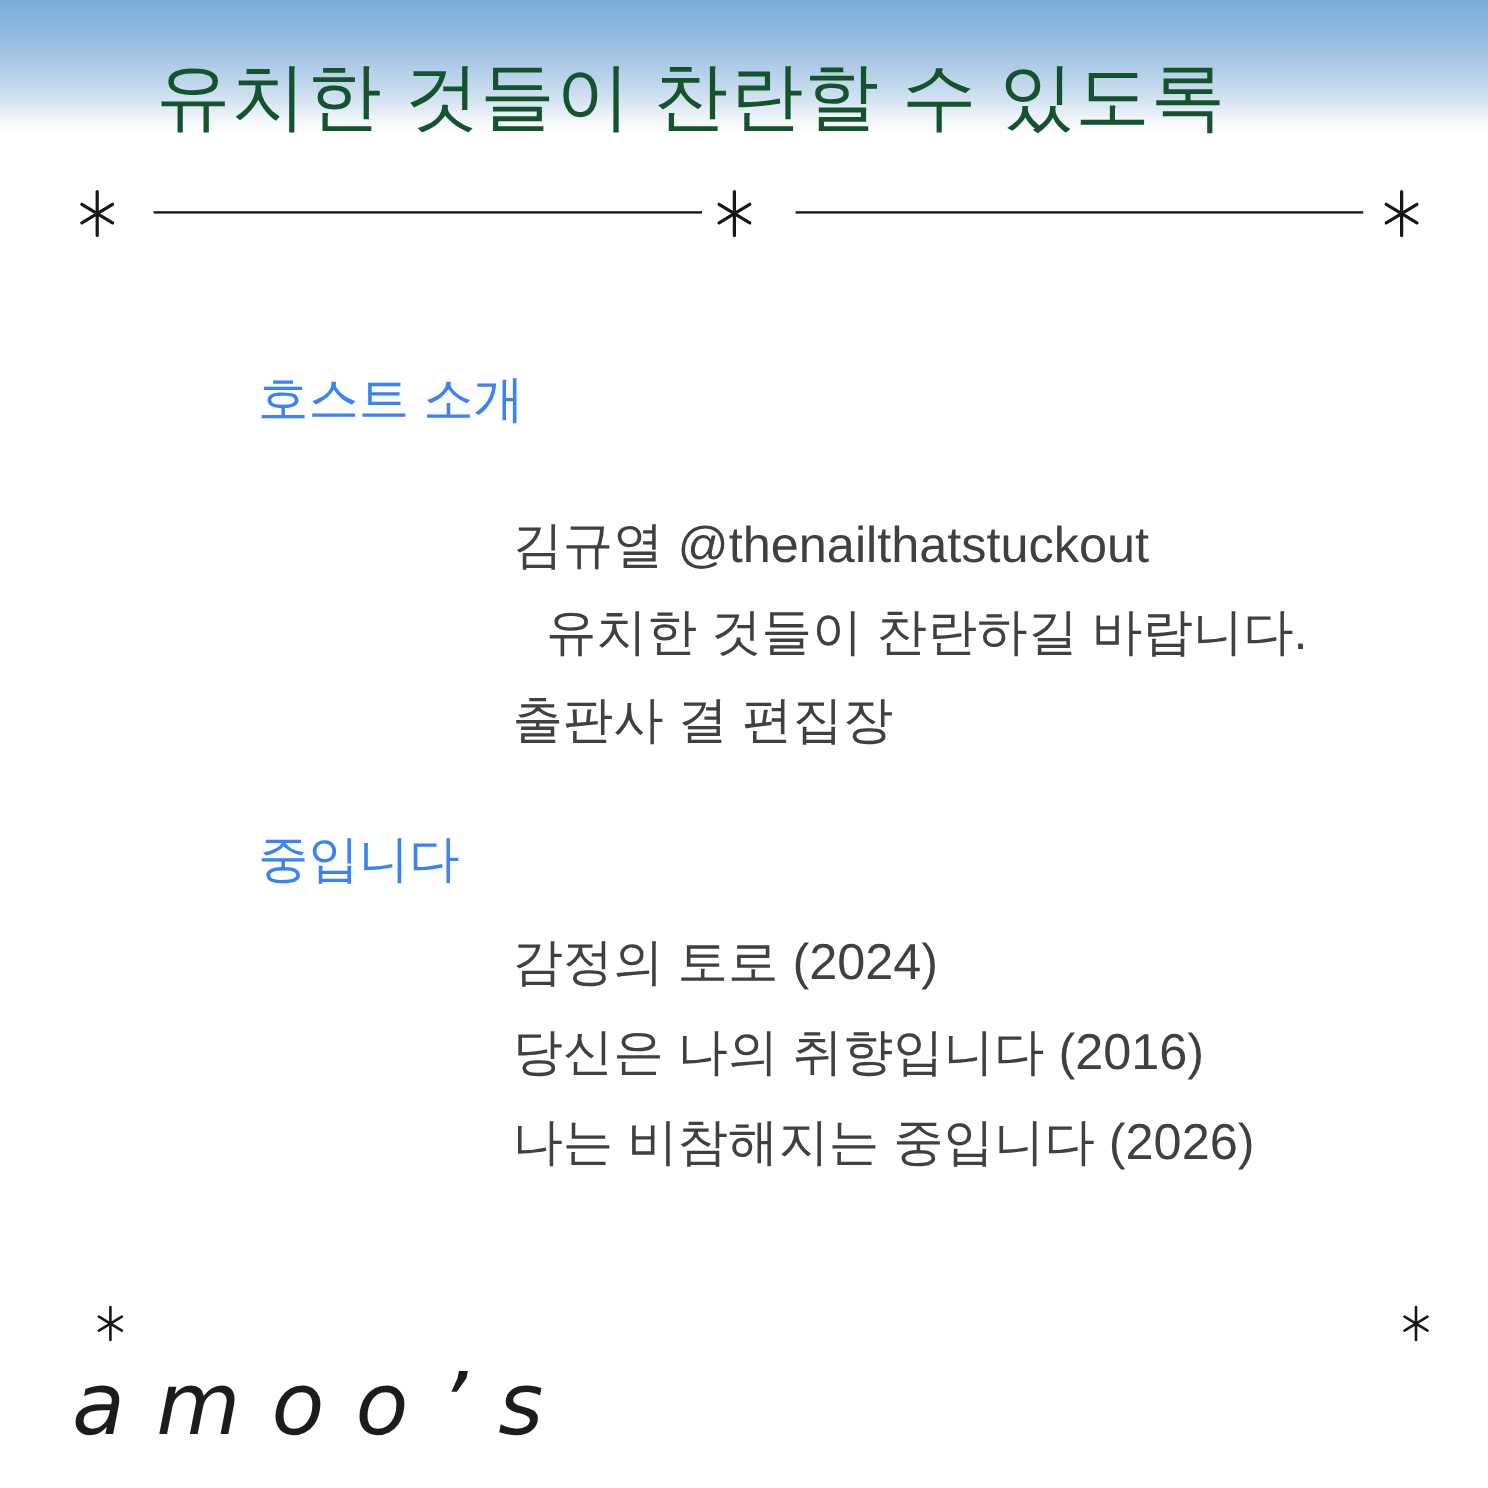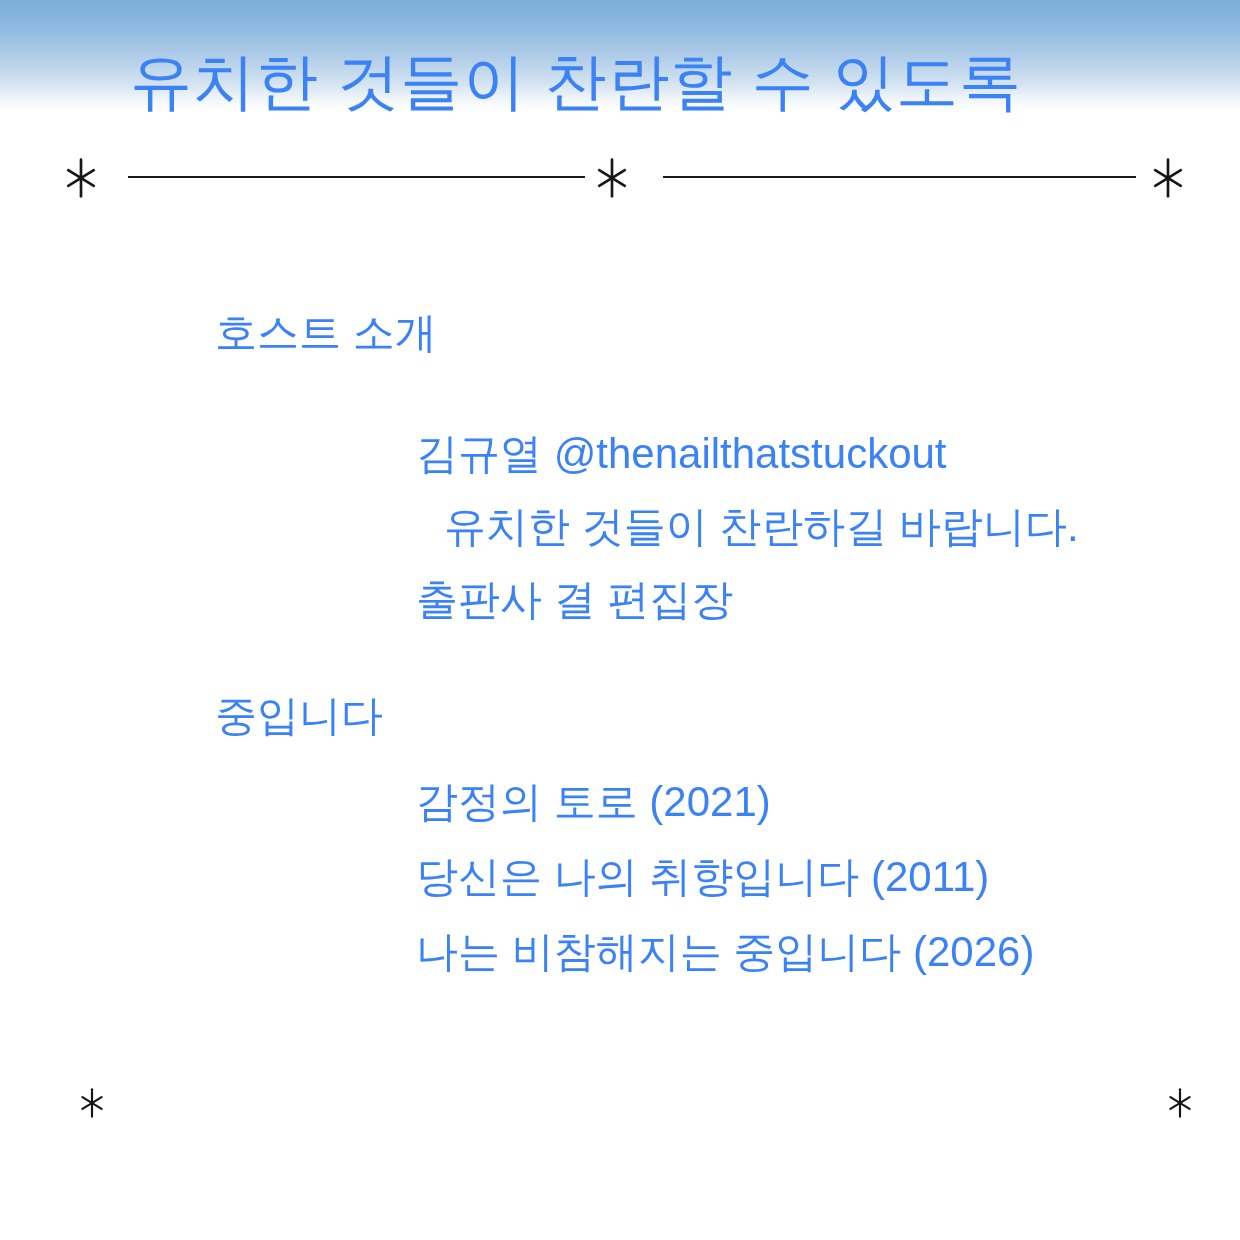--- a/index.html
+++ b/index.html
@@ -19,21 +19,21 @@
       #7badd9 0%, #8fb9df 25%, #aecbe7 50%, #d2e2f1 75%, #f0f5fa 90%, #ffffff 100%);
   }
   .page-title {
     position: absolute; top: 45px; left: 0;
     width: 1152px;
     text-align: center;
     font-size: 62px;
     font-weight: 300;
     letter-spacing: 1px;
     line-height: 1.2;
-    color: #3b82f6;
+    color: #14532d;
     white-space: nowrap;
   }
   .divider-row { position: absolute; top: 0; left: 0; width: 1240px; }
   .asterisk { position: absolute; display: block; }
   .asterisk svg { display: block; width: 100%; height: 100%; }
   .divider-line {
     position: absolute; height: 2px; background: #1a1a1a;
   }
   .ast-top-left   { top: 158px; left: 65px;   width: 32px; height: 40px; }
   .ast-top-mid    { top: 158px; left: 596px;  width: 32px; height: 40px; }
@@ -44,24 +44,24 @@
   .section-heading {
     position: absolute; left: 215px;
     font-size: 42px; font-weight: 300;
     line-height: 1.2; white-space: nowrap;
     color: #3b82f6;
   }
   .heading-host  { top: 308px; }
   .heading-pubs  { top: 691px; }
 
   .detail-line {
-    position: absolute; left: 416px;
+    position: absolute; left: 427px;
     font-size: 42px; font-weight: 300;
     line-height: 1.2; white-space: nowrap;
-    color: #3b82f6;
+    color: #404040;
   }
   .host-line-0 { top: 429px; }
   .host-line-1 { top: 502px; margin-left: 28px; }
   .host-line-2 { top: 575px; }
   .pub-line-0  { top: 777px; }
   .pub-line-1  { top: 852px; }
   .pub-line-2  { top: 927px; }
 
   .ast-bottom-left  { top: 1088px; left: 80px;   width: 24px; height: 30px; }
   .ast-bottom-right { top: 1088px; left: 1168px; width: 24px; height: 30px; }
@@ -112,33 +112,34 @@
 </div>
 
 <div class="section-heading heading-host">호스트 소개</div>
 
 <div class="detail-line host-line-0">김규열 @thenailthatstuckout</div>
 <div class="detail-line host-line-1">유치한 것들이 찬란하길 바랍니다.</div>
 <div class="detail-line host-line-2">출판사 결 편집장</div>
 
 <div class="section-heading heading-pubs">중입니다</div>
 
-<div class="detail-line pub-line-0">감정의 토로 (2021)</div>
-<div class="detail-line pub-line-1">당신은 나의 취향입니다 (2011)</div>
+<div class="detail-line pub-line-0">감정의 토로 (2024)</div>
+<div class="detail-line pub-line-1">당신은 나의 취향입니다 (2016)</div>
 <div class="detail-line pub-line-2">나는 비참해지는 중입니다 (2026)</div>
 
 <span class="asterisk ast-bottom-left">
   <svg viewBox="0 0 26 36" fill="none" stroke="#161616" stroke-width="2.6" stroke-linecap="round">
     <line x1="13" y1="1.5" x2="13" y2="34.5"></line>
     <line x1="1.5" y1="11" x2="24.5" y2="25"></line>
     <line x1="24.5" y1="11" x2="1.5" y2="25"></line>
   </svg>
 </span>
 <span class="asterisk ast-bottom-right">
   <svg viewBox="0 0 26 36" fill="none" stroke="#161616" stroke-width="2.6" stroke-linecap="round">
     <line x1="13" y1="1.5" x2="13" y2="34.5"></line>
     <line x1="1.5" y1="11" x2="24.5" y2="25"></line>
     <line x1="24.5" y1="11" x2="1.5" y2="25"></line>
   </svg>
 </span>
 
 <div class="footer-wordmark">
+  <span>amoo’s</span>
 </div>
 
 </body></html>

